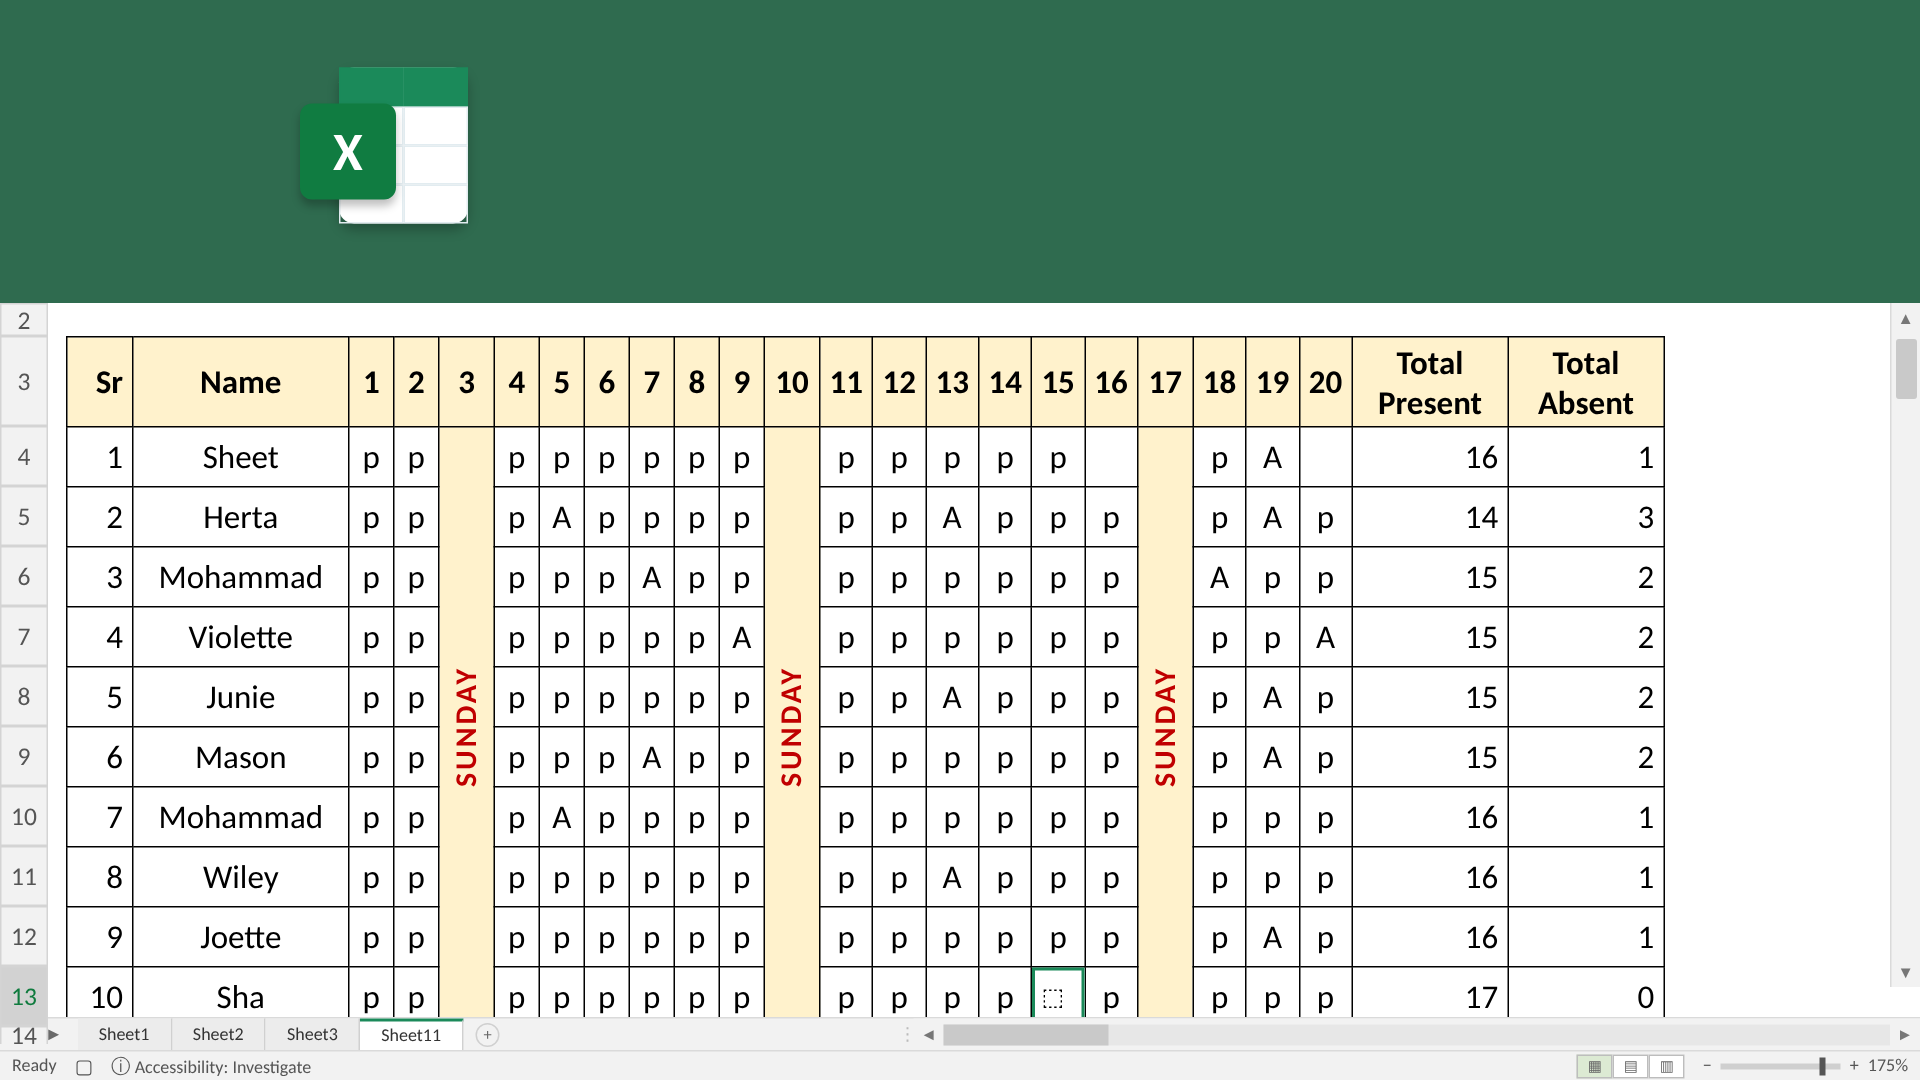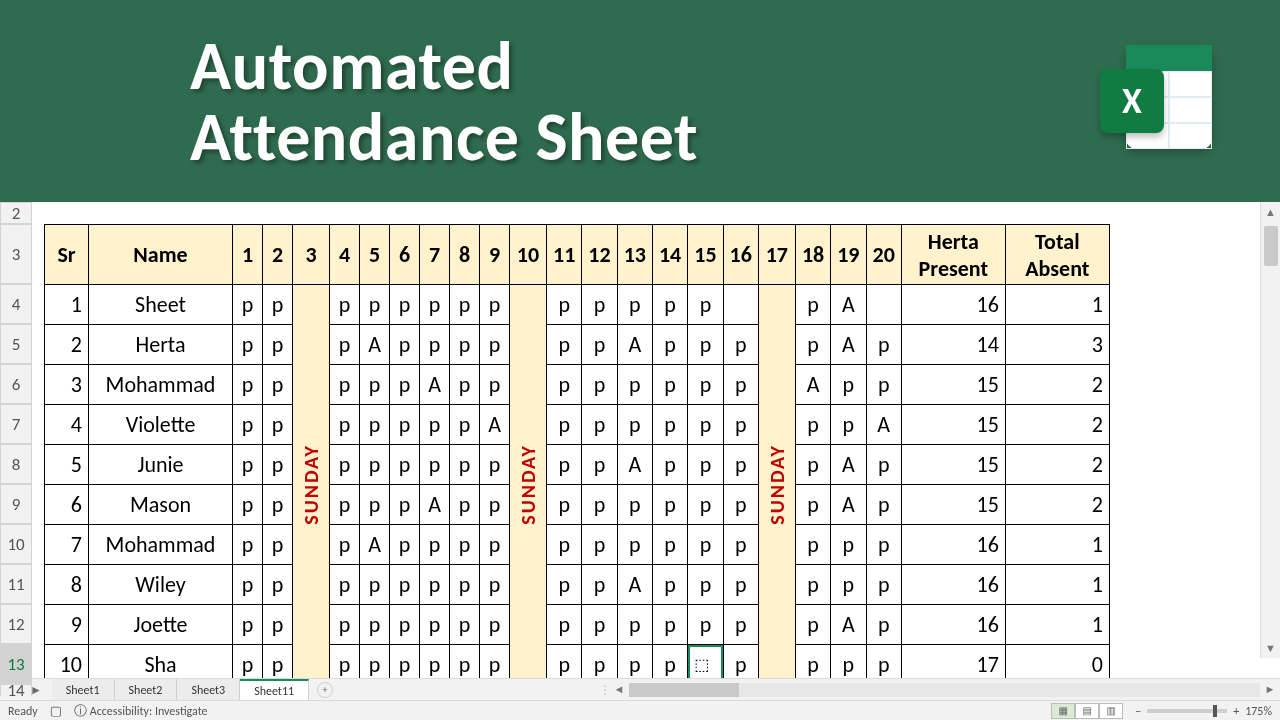--- a/index.html
+++ b/index.html
@@ -51,21 +51,21 @@
 
   .grid-wrap { position:absolute; left:32px; top:0; right:20px; bottom:0; overflow:hidden; }
   table.grid { border-collapse:collapse; table-layout:fixed; margin-left:12px; margin-top:22px;}
   table.grid th, table.grid td {
     border:1px solid #000; padding:0 6px; height:40px; font-size:22px; color:#000;
     background:#fff;
   }
   table.grid th {
     background:#fff2cc; font-weight:700; height:60px;
   }
-  .col-sr { width:44px; text-align:center; }
+  .col-sr { width:44px; text-align:right; }
   .col-name { width:144px; text-align:center; }
   .col-day { width:30px; text-align:center; }
   .col-sun { width:34px; background:#fff2cc !important; color:#c00000 !important; font-weight:700; }
   .col-tot { width:104px; text-align:right; font-size:20px; }
   th.col-tot { text-align:center; }
   .sun-wrap { display:flex; align-items:center; justify-content:center; height:100%; }
   .sun-txt { writing-mode:vertical-rl; transform:rotate(180deg); letter-spacing:2px; font-size:20px;}
   td.a { background:#f4c7c3; color:#c00000; }
   td.num { text-align:right; }
   td.srn { text-align:right; }
@@ -111,24 +111,20 @@
   .status .vbtn.on { background:#dcead3; }
   .zoom { display:flex; align-items:center; gap:6px; }
   .zoom .slider { width:80px; height:4px; background:#cfcfcf; position:relative; }
   .zoom .slider:after { content:""; position:absolute; left:66px; top:-4px; width:4px; height:12px; background:#555; }
   .acc-icon { font-size:13px; }
 </style>
 </head>
 <body>
 
 <div class="banner">
-  <h1>
-    <span>Automated</span><br>
-    <span>Attendance Sheet</span>
-  </h1>
   <div class="excel-icon">
     <div class="back">
       <div class="row">
           <div class="cell"></div>
           <div class="cell"></div>
         </div>
       <div class="row">
           <div class="cell"></div>
           <div class="cell"></div>
         </div>
@@ -180,21 +176,21 @@
             <th class="col-day">11</th>
             <th class="col-day">12</th>
             <th class="col-day">13</th>
             <th class="col-day">14</th>
             <th class="col-day">15</th>
             <th class="col-day">16</th>
             <th class="col-day">17</th>
             <th class="col-day">18</th>
             <th class="col-day">19</th>
             <th class="col-day">20</th>
-            <th class="col-tot">Herta Present</th>
+            <th class="col-tot">Total Present</th>
             <th class="col-tot">Total Absent</th>
           </tr>
         </thead>
         <tbody>
           <tr>
             <td class="col-sr srn">1</td>
             <td class="col-name">Sheet</td>
             <td class="col-day">p</td>
             <td class="col-day">p</td>
             <td class="col-sun" rowspan="10">

